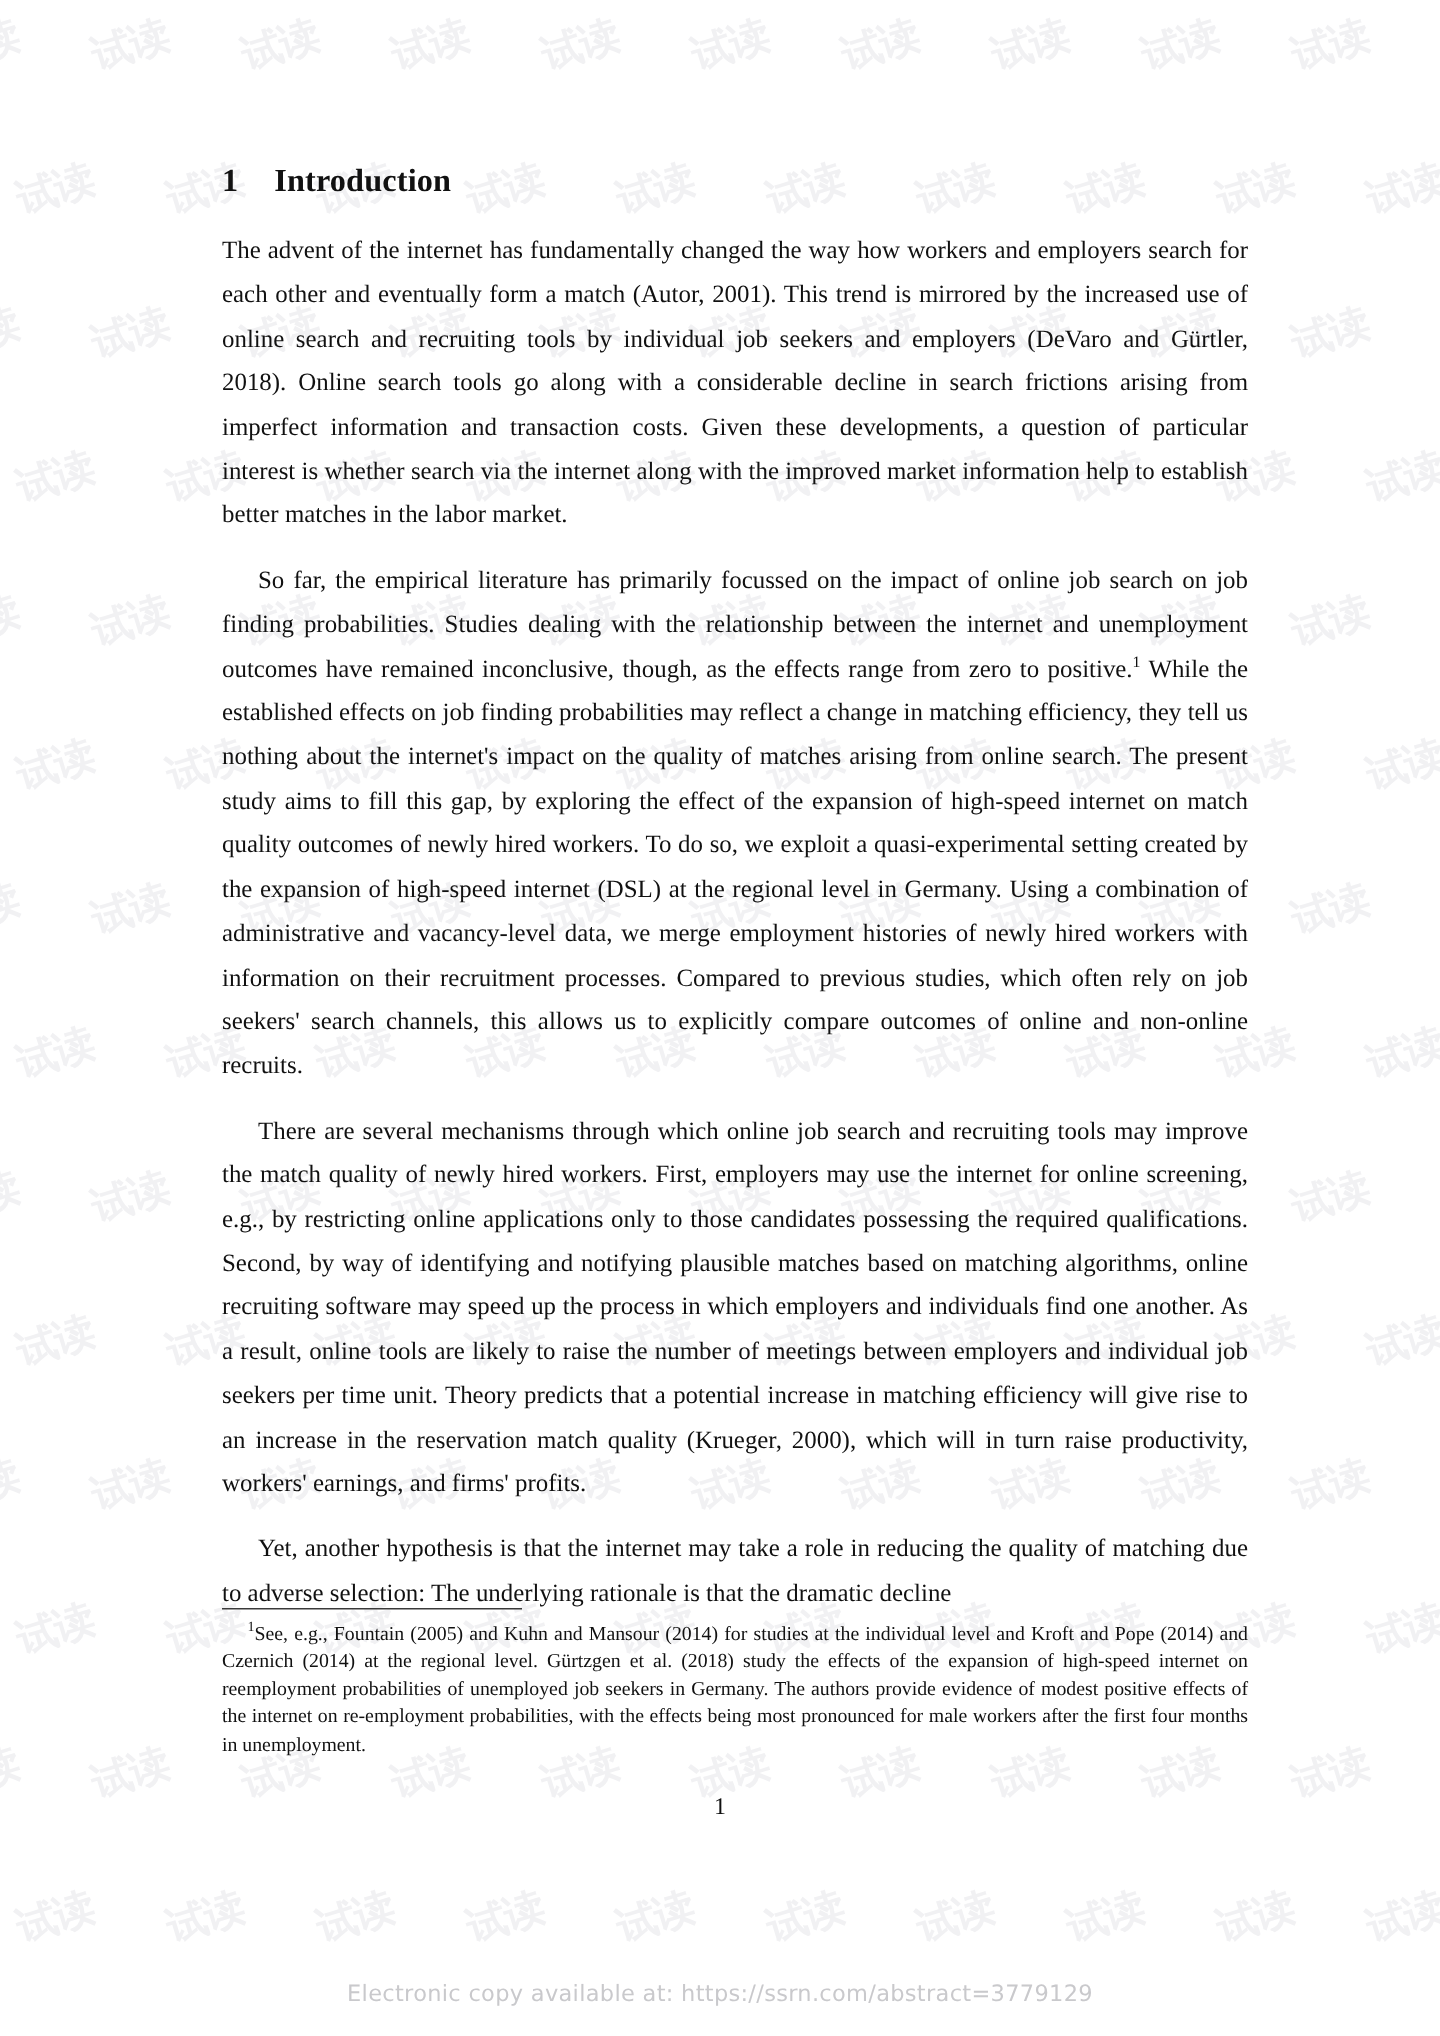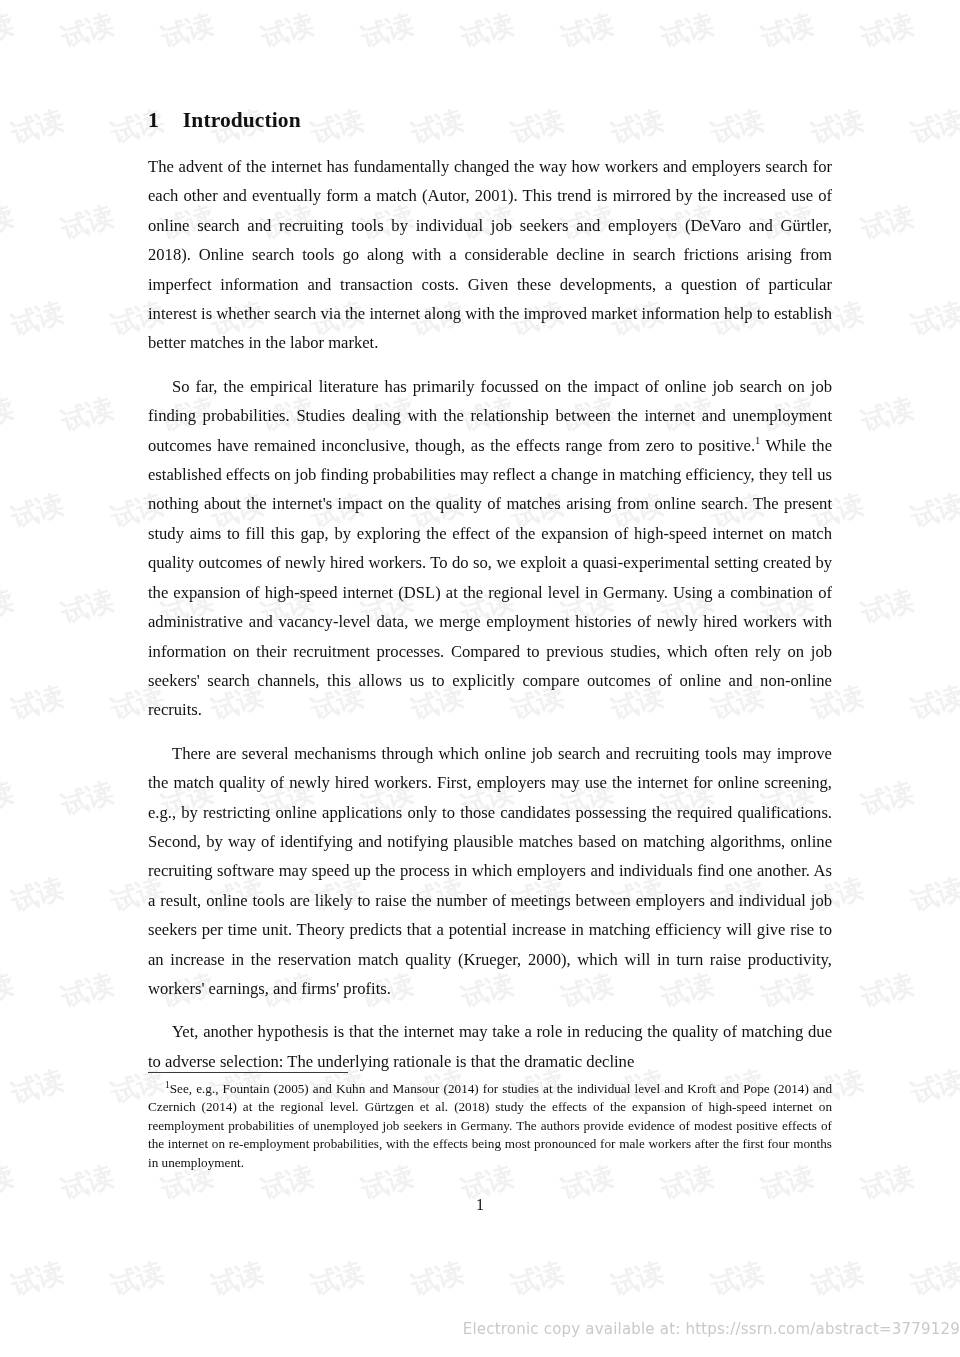--- a/index.html
+++ b/index.html
@@ -134,21 +134,21 @@
     font-size: 16px;
     color: #111111;
   }
 
   
   #ssrn-footer {
     position: absolute;
     top: 1320px;
     left: 0;
     width: 960px;
-    text-align: right;
+    text-align: center;
     font-family: "DejaVu Sans", "Liberation Sans", sans-serif;
     font-size: 15px;
     color: #c9c9cc;
     letter-spacing: 0.2px;
     z-index: 3;
   }
 </style>
 </head>
 <body>
 

